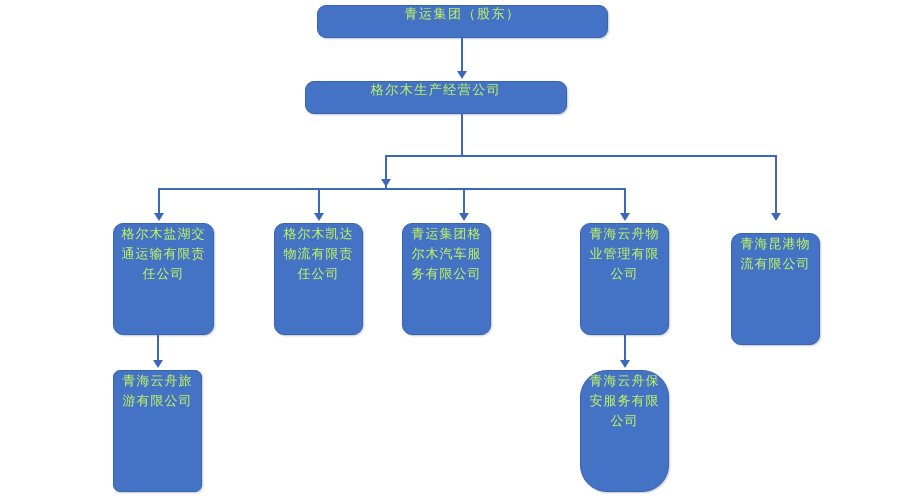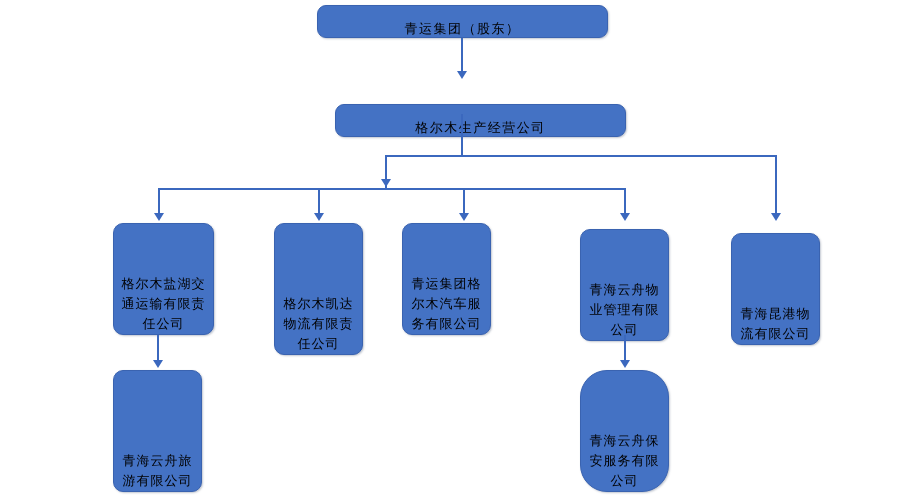--- a/index.html
+++ b/index.html
@@ -16,23 +16,23 @@
     height: 500px;
     background: #ffffff;
     overflow: hidden;
   }
   .node {
     position: absolute;
     box-sizing: border-box;
     background: #4472C4;
     border: 1px solid #3a63b0;
     border-radius: 10px;
-    color: #000000;
+    color: #bef264;
     display: flex;
-    align-items: flex-end;
+    align-items: flex-start;
     justify-content: center;
     text-align: center;
     line-height: 1.55;
     letter-spacing: 1px;
     box-shadow: 1px 1px 2px rgba(120,130,150,0.45);
     -webkit-font-smoothing: antialiased;
   }
   .node-label {
     display: block;
     padding: 0 6px;
@@ -69,21 +69,21 @@
 
 <div id="chart-canvas">
 
   <div class="node level-1" style="left:317px; top:5px; width:291px; height:33px;">
     <span class="node-label">青运集团（股东）</span>
   </div>
 
   <div class="connector v" style="left:461px; top:38px; height:35px;"></div>
   <div class="arrow" style="left:457px; top:71px;"></div>
 
-  <div class="node level-2" style="left:335px; top:81px; width:291px; height:33px;margin-top:23px;">
+  <div class="node level-2" style="left:305px; top:81px; width:262px; height:33px;">
     <span class="node-label">格尔木生产经营公司</span>
   </div>
 
   <div class="connector v" style="left:461px; top:114px; height:42px;"></div>
 
   <div class="connector h" style="left:385px; top:155px; width:392px;"></div>
 
   <div class="connector v" style="left:385px; top:155px; height:34px;"></div>
   <div class="arrow" style="left:381px; top:179px;"></div>
 
@@ -101,43 +101,43 @@
   <div class="connector v" style="left:463px; top:188px; height:27px;"></div>
   <div class="arrow" style="left:459px; top:213px;"></div>
 
   <div class="connector v" style="left:624px; top:188px; height:27px;"></div>
   <div class="arrow" style="left:620px; top:213px;"></div>
 
   <div class="node level-3" style="left:113px; top:223px; width:101px; height:112px;">
     <span class="node-label">格尔木盐湖交通运输有限责任公司</span>
   </div>
 
-  <div class="node level-3" style="left:274px; top:223px; width:89px; height:132px;">
+  <div class="node level-3" style="left:274px; top:223px; width:89px; height:112px;">
     <span class="node-label">格尔木凯达物流有限责任公司</span>
   </div>
 
   <div class="node level-3" style="left:402px; top:223px; width:89px; height:112px;">
     <span class="node-label">青运集团格尔木汽车服务有限公司</span>
   </div>
 
-  <div class="node level-3" style="left:580px; top:229px; width:89px; height:112px;">
+  <div class="node level-3" style="left:580px; top:223px; width:89px; height:112px;">
     <span class="node-label">青海云舟物业管理有限公司</span>
   </div>
 
   <div class="node level-3" style="left:731px; top:223px; width:89px; height:112px;margin-top:10px;">
     <span class="node-label">青海昆港物流有限公司</span>
   </div>
 
   <div class="connector v" style="left:157px; top:335px; height:28px;"></div>
   <div class="arrow" style="left:153px; top:360px;"></div>
 
   <div class="connector v" style="left:624px; top:335px; height:28px;"></div>
   <div class="arrow" style="left:620px; top:360px;"></div>
 
-  <div class="node level-4" style="left:113px; top:370px; width:89px; height:122px;">
+  <div class="node level-4" style="left:113px; top:370px; width:89px; height:122px;border-radius:7px;">
     <span class="node-label">青海云舟旅游有限公司</span>
   </div>
 
   <div class="node level-4" style="left:580px; top:370px; width:89px; height:122px;border-radius:27px;">
     <span class="node-label">青海云舟保安服务有限公司</span>
   </div>
 
 </div>
 
 </body></html>

